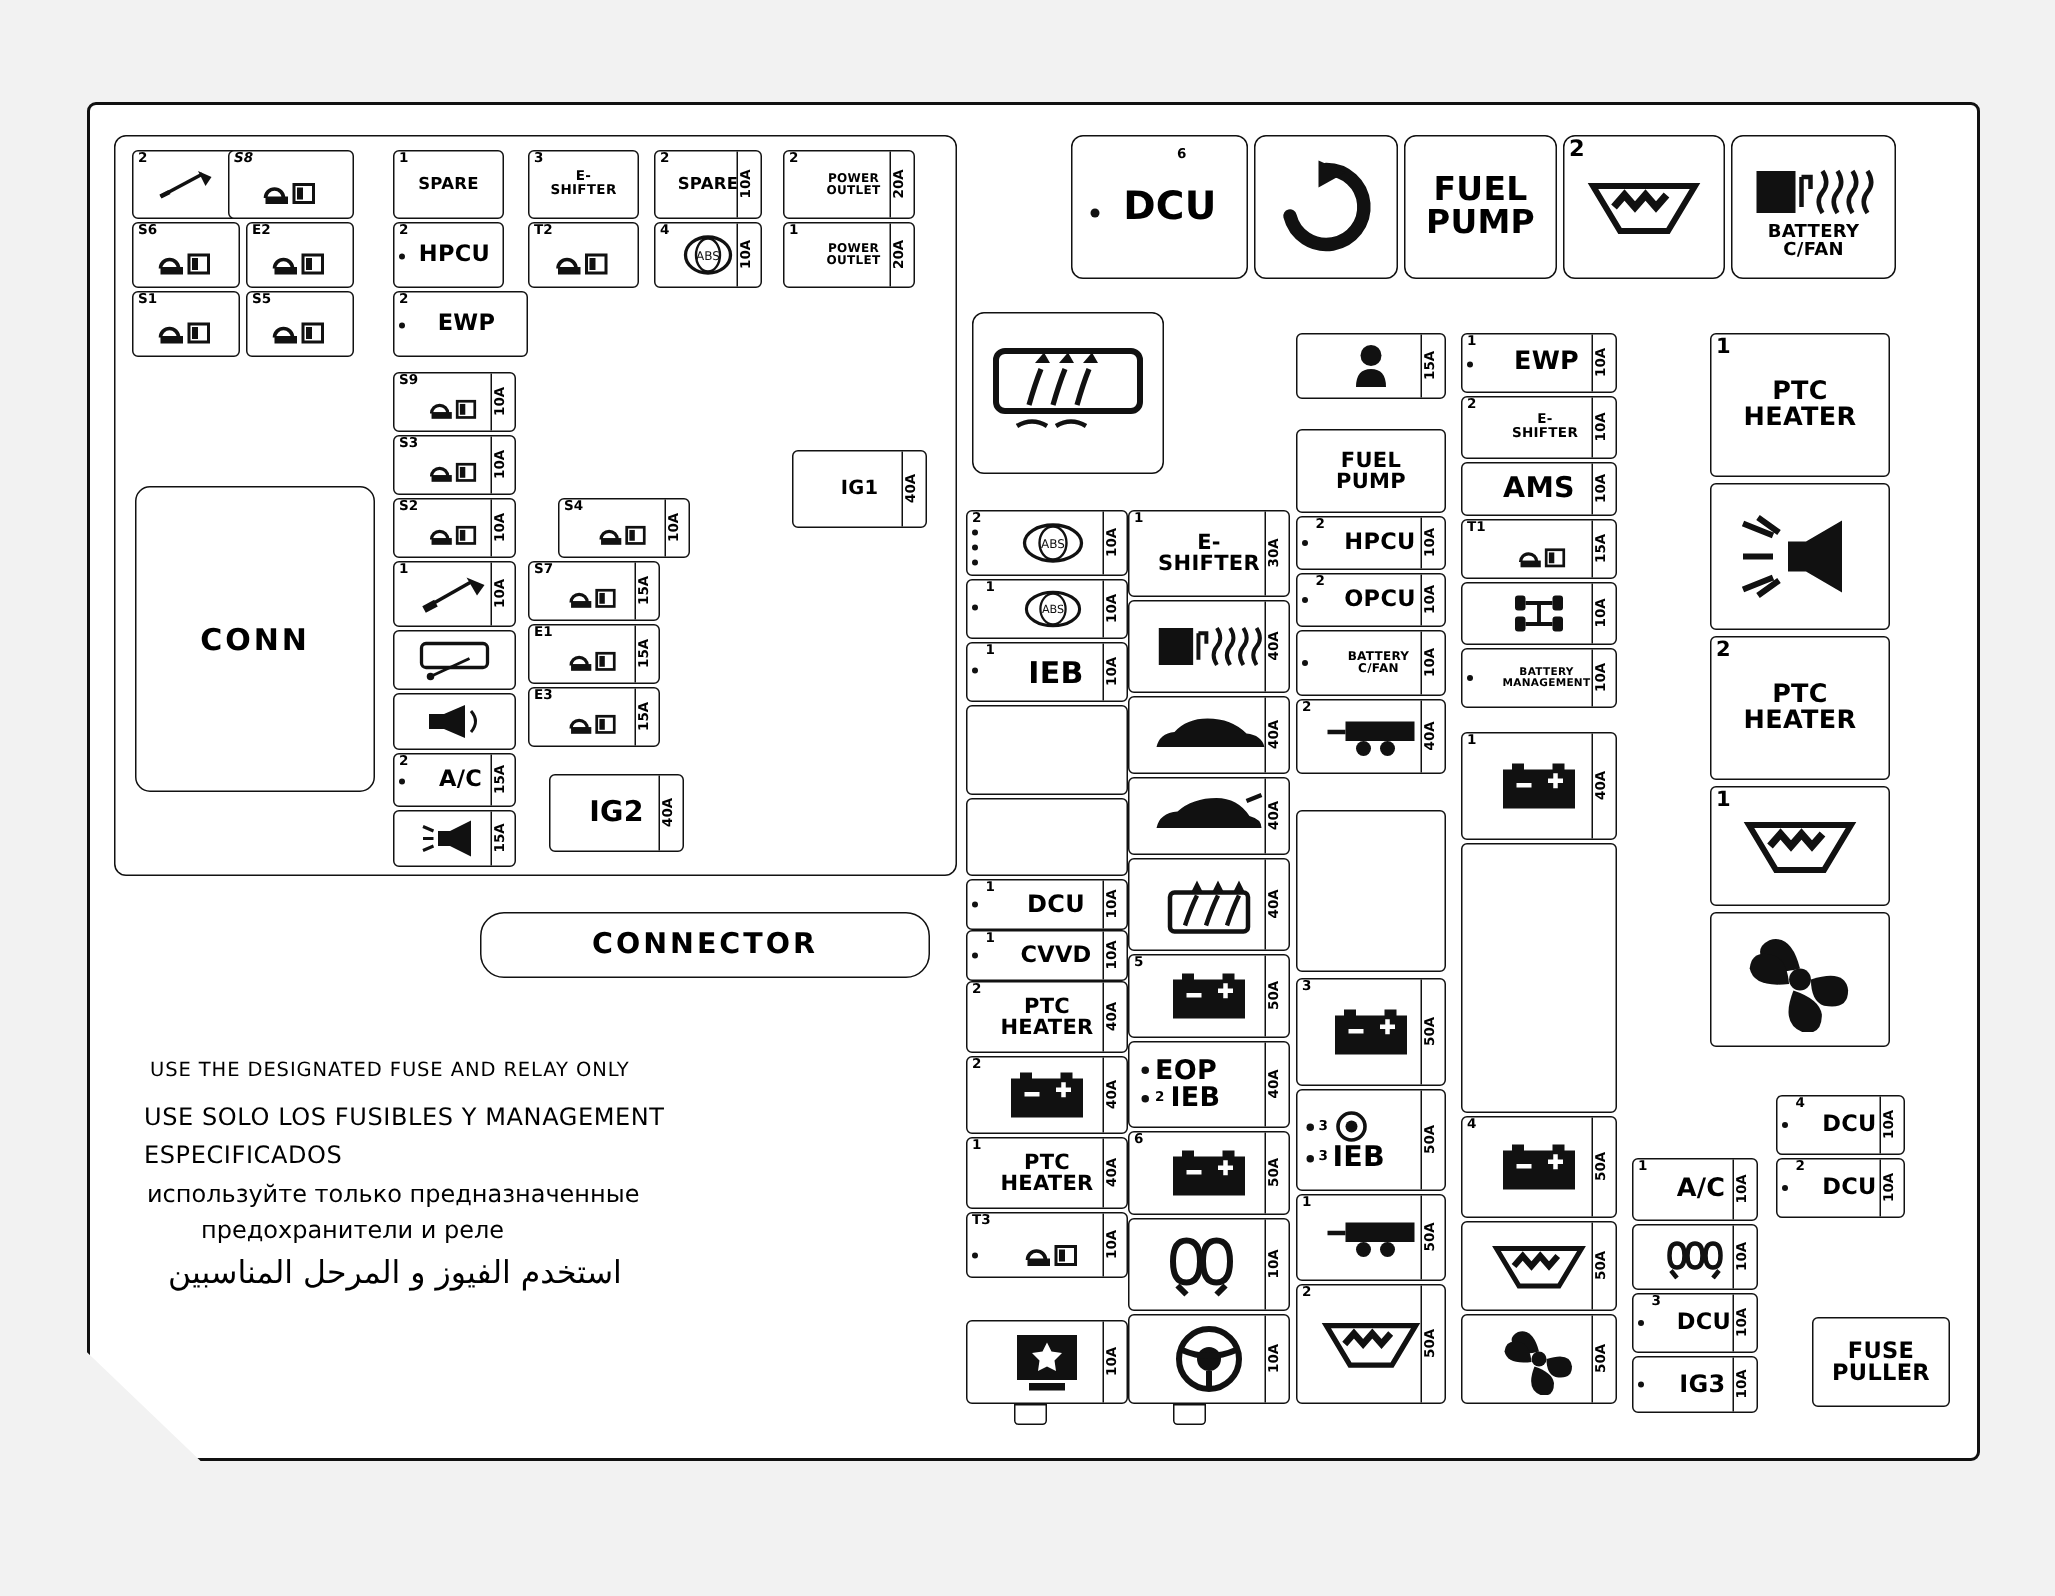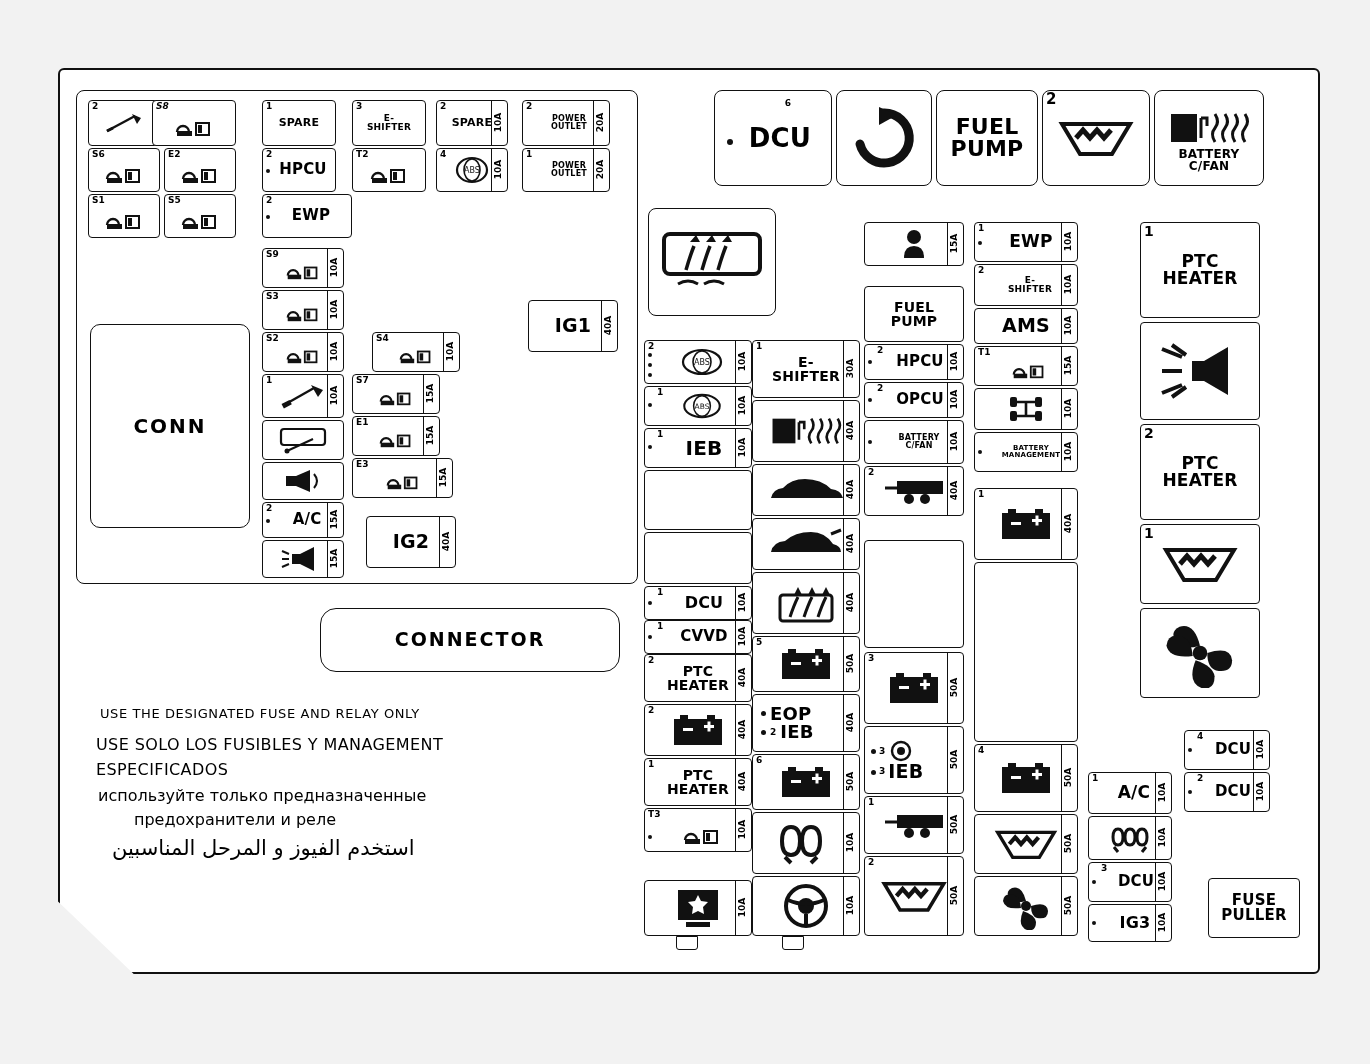--- a/index.html
+++ b/index.html
@@ -258,51 +258,51 @@
     <svg width="40" height="18" viewBox="0 0 40 20" style="margin-top:8px">
       <path d="M3 14 a6 6 0 0 1 12 0" stroke="#111" stroke-width="2.4" fill="none"></path>
         <rect x="3" y="13" width="15" height="5" fill="#111"></rect>
       <rect x="22" y="5" width="13" height="12" fill="none" stroke="#111" stroke-width="2"></rect>
         <rect x="24" y="7" width="4" height="8" fill="#111"></rect>
     </svg>
     <span class="amp">
         <span>15A</span>
       </span>
   </div>
-  <div class="cell" style="left:352px;top:458px;width:101px;height:40px;">
+  <div class="cell" style="left:352px;top:458px;width:88px;height:40px;">
     <span class="num">E3</span>
     <svg width="40" height="18" viewBox="0 0 40 20" style="margin-top:8px">
       <path d="M3 14 a6 6 0 0 1 12 0" stroke="#111" stroke-width="2.4" fill="none"></path>
         <rect x="3" y="13" width="15" height="5" fill="#111"></rect>
       <rect x="22" y="5" width="13" height="12" fill="none" stroke="#111" stroke-width="2"></rect>
         <rect x="24" y="7" width="4" height="8" fill="#111"></rect>
     </svg>
     <span class="amp">
         <span>15A</span>
       </span>
   </div>
 
   <div class="cell" style="left:90px;top:324px;width:160px;height:204px;border-radius:10px;">
     <span class="lbl" style="font-size:20px;letter-spacing:2px">CONN</span>
   </div>
 
   <div class="cell" style="left:528px;top:300px;width:90px;height:52px;">
-    <span class="lbl" style="font-size:19px">IG1</span>
+    <span class="lbl" style="font-size:13px">IG1</span>
     <span class="amp">
         <span>40A</span>
       </span>
   </div>
   <div class="cell" style="left:366px;top:516px;width:90px;height:52px;">
     <span class="lbl" style="font-size:19px">IG2</span>
     <span class="amp">
         <span>40A</span>
       </span>
   </div>
 
-  <div class="cell" style="left:320px;top:608px;width:300px;height:64px;border-radius:16px;">
+  <div class="cell" style="left:320px;top:608px;width:300px;height:44px;border-radius:16px;">
     <span class="lbl" style="font-size:19px;letter-spacing:2px">CONNECTOR</span>
   </div>
 
   <div class="txtline" style="left:100px;top:706px;font-size:13px;letter-spacing:.6px;text-align:right;">USE THE DESIGNATED FUSE AND RELAY ONLY</div>
   <div class="txtline" style="left:96px;top:735px;font-size:16px;letter-spacing:.4px;">USE SOLO LOS FUSIBLES Y MANAGEMENT</div>
   <div class="txtline" style="left:96px;top:760px;font-size:16px;letter-spacing:.4px;">ESPECIFICADOS</div>
   <div class="txtline" style="left:98px;top:786px;font-size:16px;">используйте только предназначенные</div>
   <div class="txtline" style="left:98px;top:810px;font-size:16px;margin-left:36px;">предохранители и реле</div>
   <div class="txtline ar" style="left:112px;top:836px;font-size:21px;">استخدم الفيوز و المرحل المناسبين</div>
 

